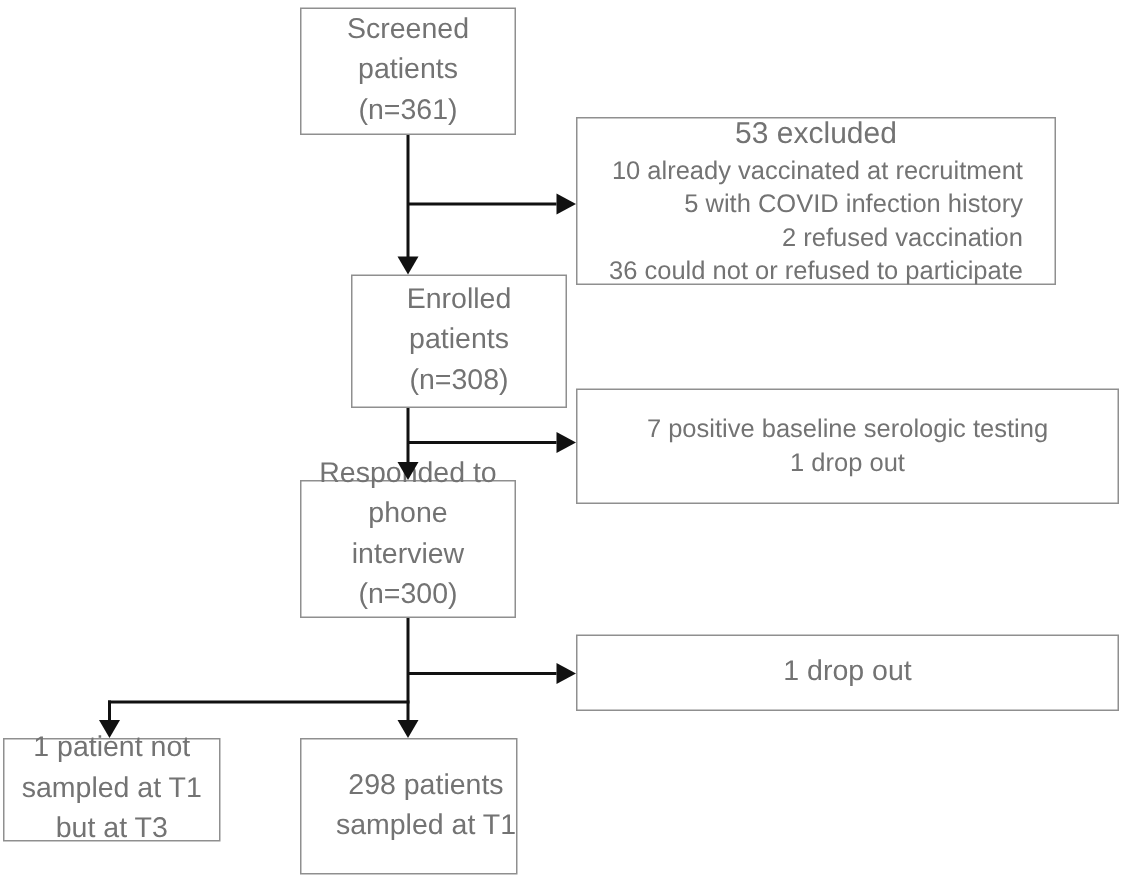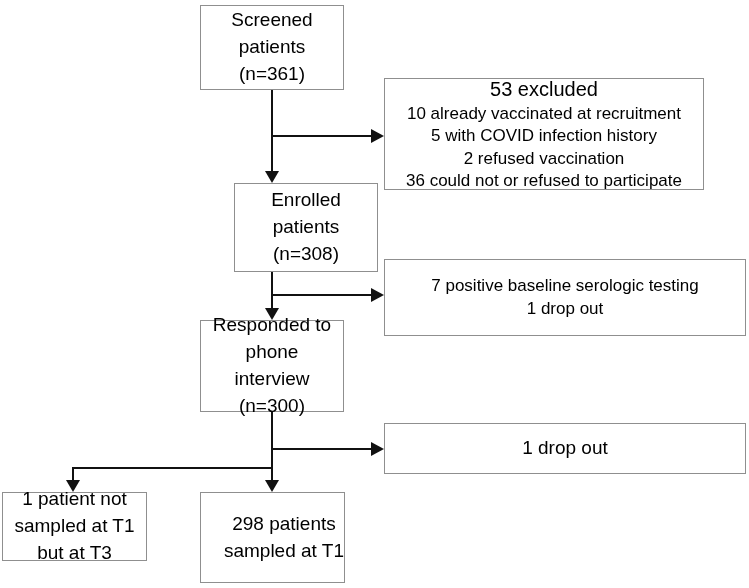--- a/index.html
+++ b/index.html
@@ -18,43 +18,43 @@
   .box {
     position: absolute;
     box-sizing: border-box;
     background: #ffffff;
     border: 1.5px solid #8f8f8f;
     display: flex;
     flex-direction: column;
     align-items: center;
     justify-content: center;
     text-align: center;
-    color: #000000;
+    color: #737373;
   }
   .box-text {
     font-size: 19px;
     line-height: 1.42;
     white-space: pre-line;
   }
   .box-title {
     font-size: 20px;
     line-height: 1.35;
     white-space: pre-line;
   }
   .box-details {
     font-size: 17px;
     line-height: 1.32;
     white-space: pre-line;
   }
   
   #b-screened  { left: 200px; top: 5px;   width: 144px; height: 85px; }
-  #b-excluded1 { left: 384px; top: 78px;  width: 320px; height: 112px; }
+  #b-excluded1 { left: 384px; top: 78px;  width: 320px; height: 112px; text-align: right; }
   #b-enrolled  { left: 200px; top: 183px; width: 144px; height: 89px; margin-left: 34px; }
   #b-excluded2 { left: 384px; top: 259px; width: 362px; height: 77px; }
-  #b-responded { left: 200px; top: 320px; width: 144px; height: 92px; }
+  #b-responded { left: 200px; top: 320px; width: 144px; height: 92px; justify-content: flex-end; }
   #b-dropout   { left: 384px; top: 423px; width: 362px; height: 51px; }
   #b-t3        { left: 2px;   top: 492px; width: 145px; height: 69px; }
   #b-t1        { left: 200px; top: 492px; width: 145px; height: 91px; align-items: flex-end; }
   
   .line {
     position: absolute;
     background: #111111;
   }
   .vline { width: 2px; }
   .hline { height: 2px; }

